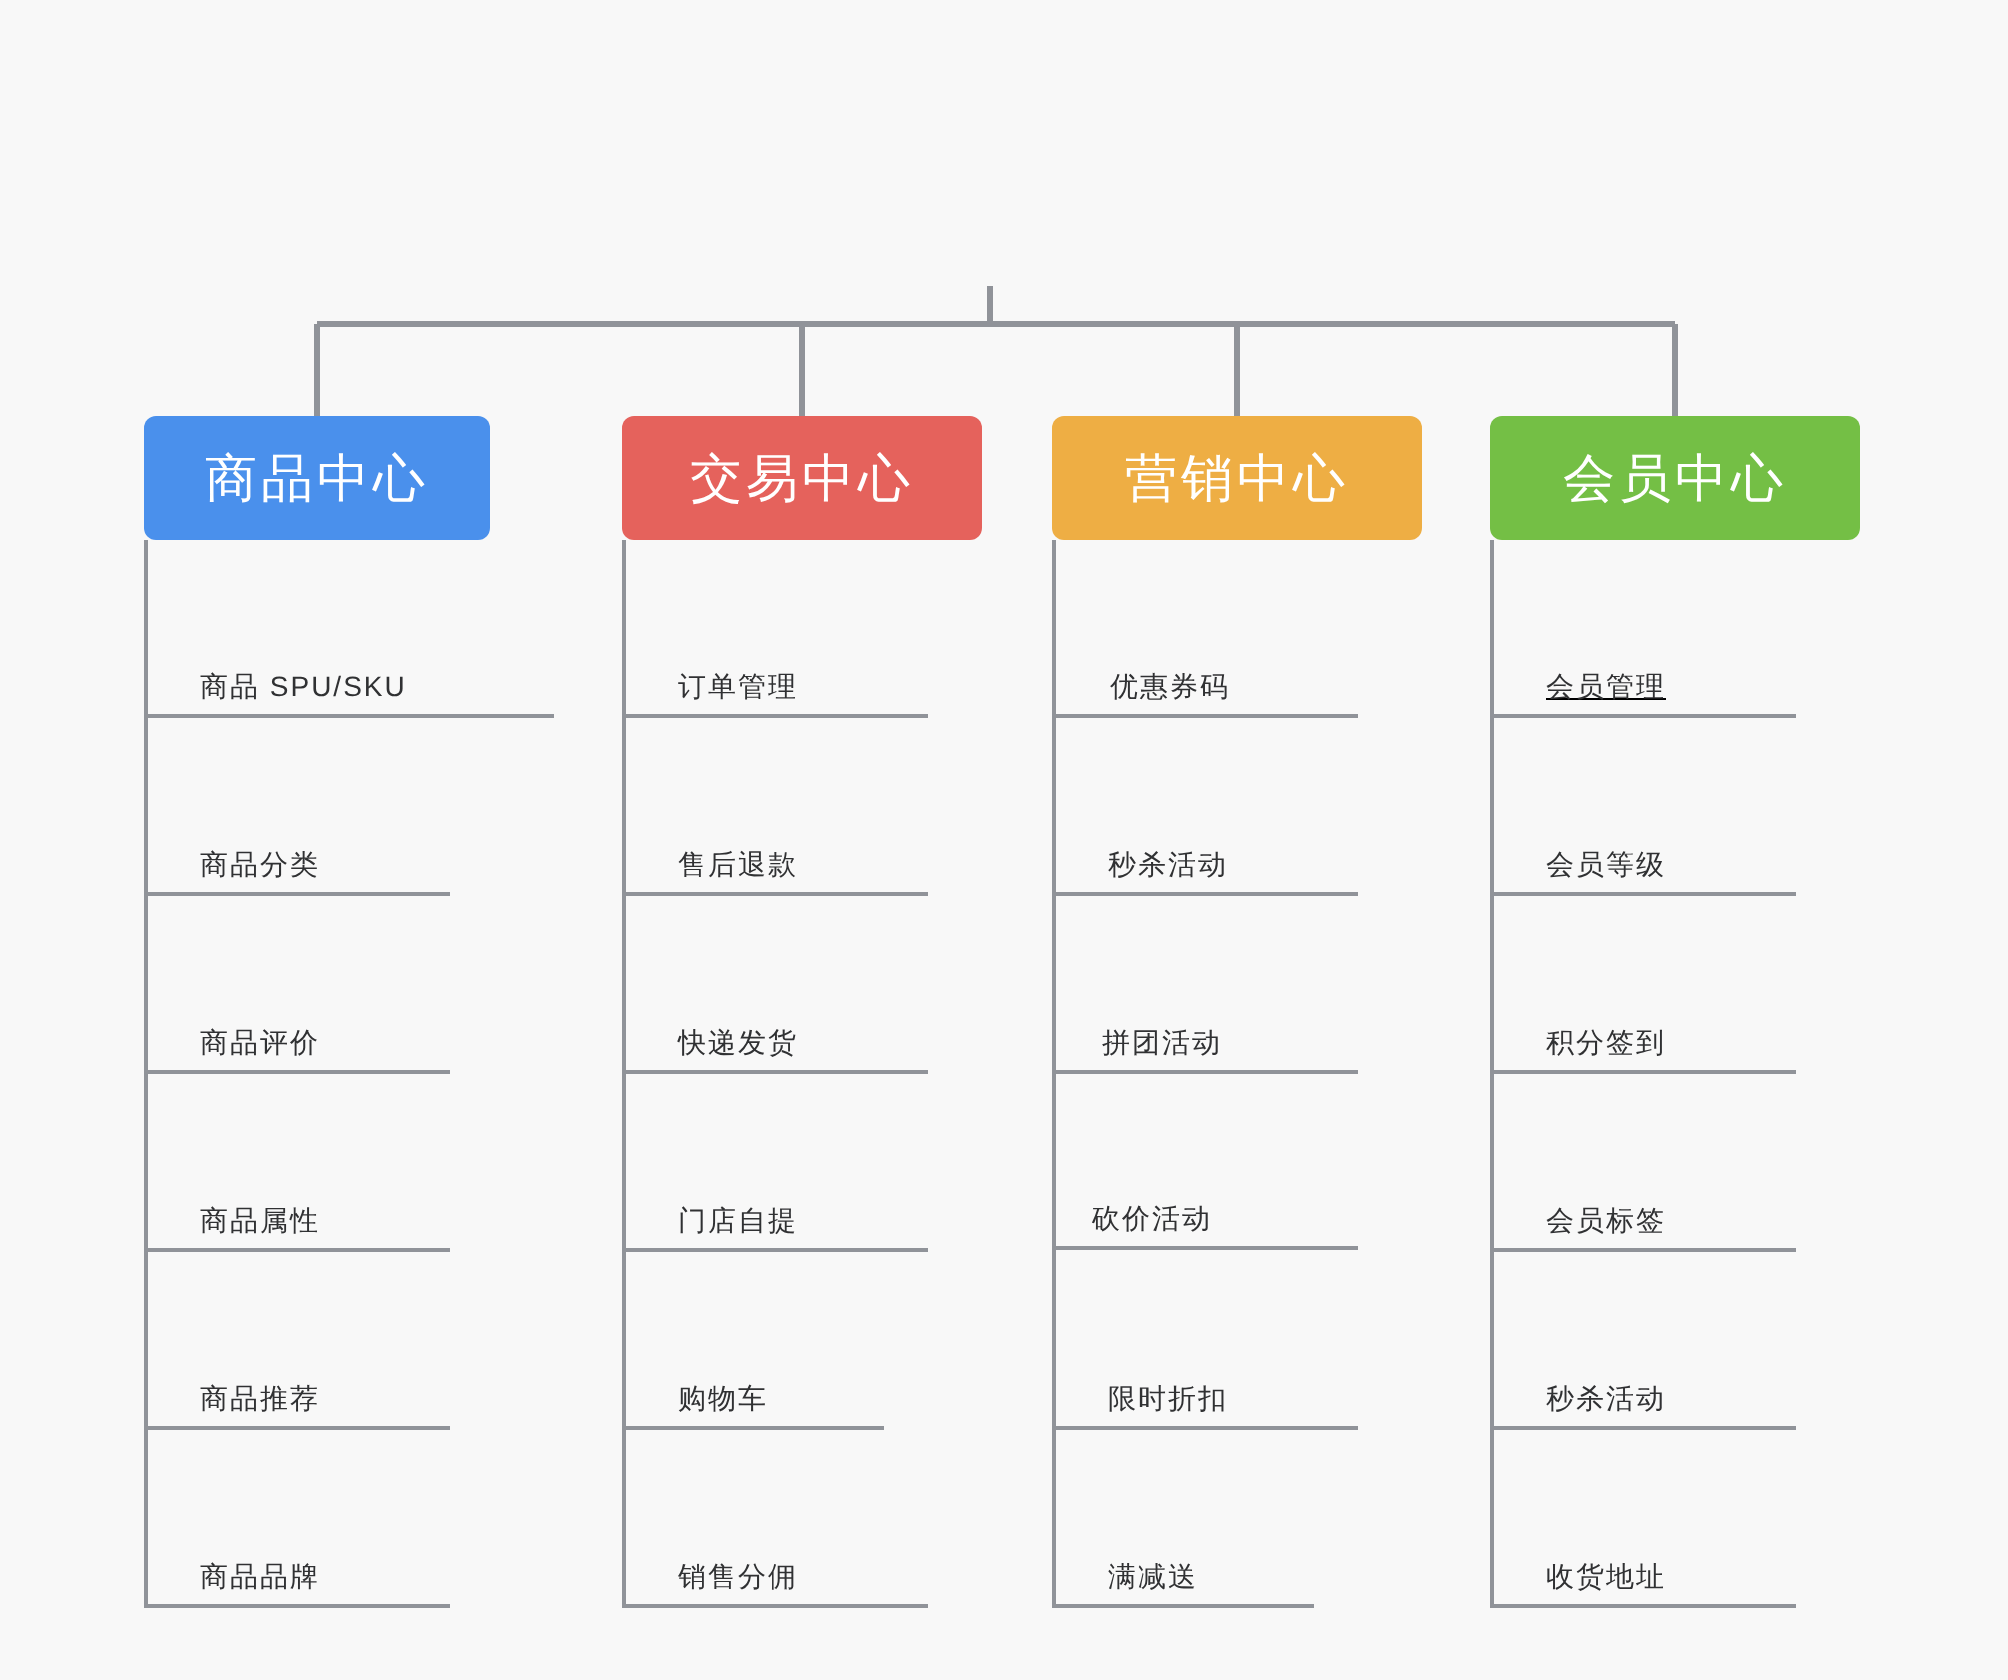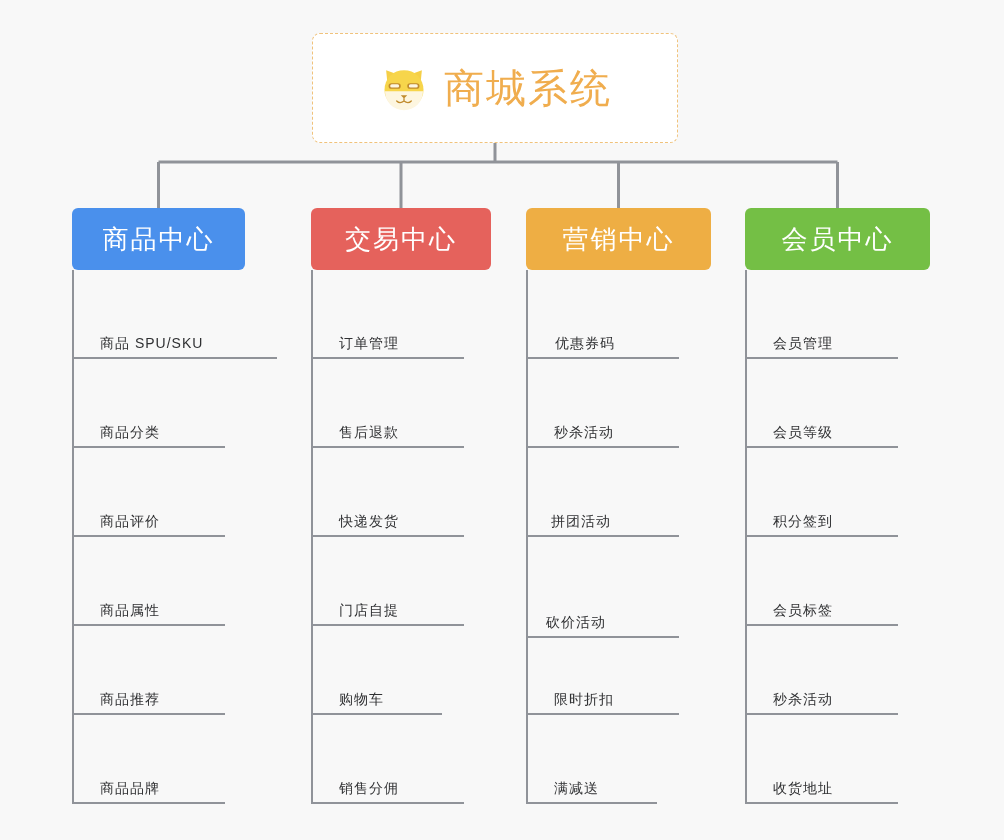--- a/index.html
+++ b/index.html
@@ -85,41 +85,20 @@
     <g id="connector-group" stroke="#909399" stroke-width="3" fill="none" stroke-linecap="butt">
         <line x1="495" y1="143" x2="495" y2="162"></line>
         <line x1="158.5" y1="162" x2="837.5" y2="162"></line>
         <line x1="158.5" y1="162" x2="158.5" y2="208"></line>
         <line x1="401" y1="162" x2="401" y2="208"></line>
         <line x1="618.5" y1="162" x2="618.5" y2="208"></line>
         <line x1="837.5" y1="162" x2="837.5" y2="208"></line>
       </g>
   </svg>
 
-  <div class="root-node">
-    <svg class="root-icon" viewBox="0 0 64 64" aria-hidden="true">
-
-      <path d="M10 10 L12 30 L26 16 Z" fill="#f5cf47"></path>
-      <path d="M54 10 L52 30 L38 16 Z" fill="#f5cf47"></path>
-
-      <circle cx="32" cy="34" r="24" fill="#f7d54b"></circle>
-
-      <path d="M8.6 36 a23.4 23.4 0 0 0 46.8 0 Z" fill="#fdf6e0"></path>
-
-      <rect x="13" y="26" width="15" height="7" rx="3.5" fill="#c08b2c"></rect>
-      <rect x="36" y="26" width="15" height="7" rx="3.5" fill="#c08b2c"></rect>
-      <rect x="15" y="27.5" width="11" height="4" rx="2" fill="#fdf6e0"></rect>
-      <rect x="38" y="27.5" width="11" height="4" rx="2" fill="#fdf6e0"></rect>
-
-      <path d="M28 41 h8 l-4 4 Z" fill="#c08b2c"></path>
-
-      <path d="M32 45 v3 M32 48 q-5 4 -9 0 M32 48 q5 4 9 0" stroke="#c08b2c" stroke-width="1.6" fill="none" stroke-linecap="round"></path>
-    </svg>
-    <span class="root-title">商城系统</span>
-  </div>
 
   <div id="columns-host">
       <div class="cat-box" style="left: 72px; width: 173px; background: rgb(74, 144, 236);">
         <span>商品中心</span>
       </div>
       <div class="column" style="left: 72px; height: 534px;">
         <div class="spine" style="height: 534px;"></div>
         <div class="leaf-item" style="top: 0px; width: 205px;">
           <span class="leaf-label">商品 SPU/SKU</span>
         </div>
@@ -170,36 +149,36 @@
         <div class="spine" style="height: 534px;"></div>
         <div class="leaf-item" style="top: 0px; width: 153px; padding-left: 29px;">
           <span class="leaf-label">优惠券码</span>
         </div>
         <div class="leaf-item" style="top: 89px; width: 153px;">
           <span class="leaf-label">秒杀活动</span>
         </div>
         <div class="leaf-item" style="top: 178px; width: 153px; padding-left: 25px;">
           <span class="leaf-label">拼团活动</span>
         </div>
-        <div class="leaf-item" style="top: 279px; width: 153px; padding-left: 20px;">
+        <div class="leaf-item" style="top: 266px; width: 153px; padding-left: 20px;">
           <span class="leaf-label">砍价活动</span>
         </div>
         <div class="leaf-item" style="top: 356px; width: 153px;">
           <span class="leaf-label">限时折扣</span>
         </div>
         <div class="leaf-item" style="top: 445px; width: 131px;">
           <span class="leaf-label">满减送</span>
         </div>
       </div>
       <div class="cat-box" style="left: 745px; width: 185px; background: rgb(116, 191, 69);">
         <span>会员中心</span>
       </div>
       <div class="column" style="left: 745px; height: 534px;">
         <div class="spine" style="height: 534px;"></div>
-        <div class="leaf-item" style="top: 0px; width: 153px;">
+        <div class="leaf-item" style="top: 0px; width: 153px; text-decoration: underline;">
           <span class="leaf-label">会员管理</span>
         </div>
         <div class="leaf-item" style="top: 89px; width: 153px;">
           <span class="leaf-label">会员等级</span>
         </div>
         <div class="leaf-item" style="top: 178px; width: 153px;">
           <span class="leaf-label">积分签到</span>
         </div>
         <div class="leaf-item" style="top: 267px; width: 153px;">
           <span class="leaf-label">会员标签</span>

